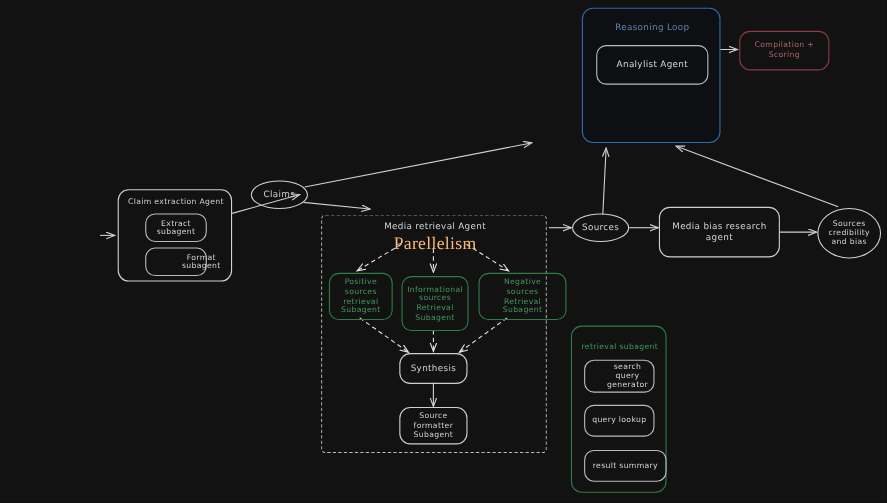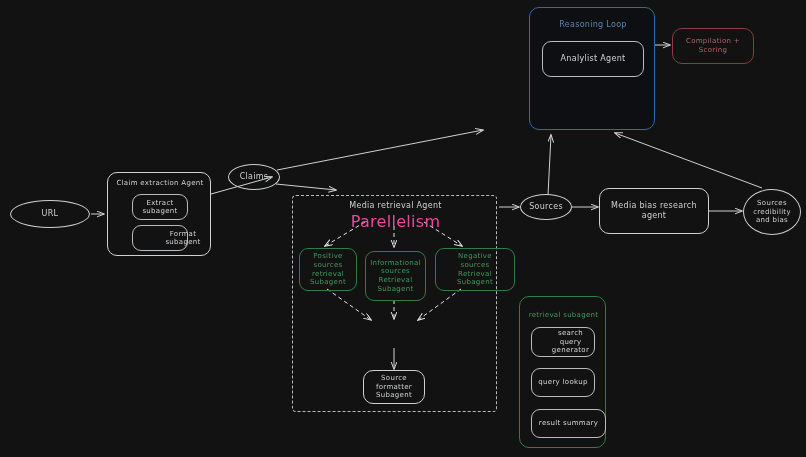--- a/index.html
+++ b/index.html
@@ -77,21 +77,21 @@
   
   .label {
     position: absolute;
     text-align: center;
     line-height: 1.2;
     white-space: pre-line;
   }
   .t-white  { color: #cfd1d3; }
   .t-green  { color: #3f9a5c; }
   .t-blue   { color: #5b84b1; }
-  .t-orange { color: #ec4899; }
+  .t-orange { color: #fdba74; font-family: Liberation Serif, serif; }
 
   .green-node {
     border: 1px solid #2f7d46;
     border-radius: 9px;
     color: #3f9a5c;
   }
   .fs7  { font-size: 7px; }
   .fs8  { font-size: 8px; }
   .fs16 { font-size: 16px; }
 </style>
@@ -145,23 +145,20 @@
       <path d="M327,289 L371,320" marker-end="url(#ahd)"></path>
       <path d="M394,300 L394,319" marker-end="url(#ahd)"></path>
       <path d="M461,289 L418,320" marker-end="url(#ahd)"></path>
     </g>
 
     <g stroke="#cfd1d3" stroke-width="1" fill="none">
       <path d="M394,348 L394,369" marker-end="url(#ah)"></path>
     </g>
   </svg>
 
-  <div class="node ell fs8" style="left:10px; top:200px; width:80px; height:28px;">
-    <span>URL</span>
-  </div>
 
   <div class="node rbox" style="left:107px; top:172px; width:104px; height:84px; display:block;">
     <div class="label fs7 t-white" style="left:0; top:6px; width:104px;">Claim extraction Agent</div>
     <div class="node rbox-inner fs7" style="left:24px; top:21px; width:56px; height:26px;">
       <span class="label" style="position:static;">Extract
 subagent</span>
     </div>
     <div class="node rbox-inner fs7" style="left:24px; top:52px; width:56px; height:26px;">
       <span class="label" style="position:static;margin-left:46px;">Format
 subagent</span>
@@ -188,20 +185,23 @@
 Retrieval
 Subagent</span>
     </div>
     <div class="node green-node fs7" style="left:142px; top:52px; width:80px; height:43px;">
       <span style="white-space:pre-line;">Negative
 sources
 Retrieval
 Subagent</span>
     </div>
 
+    <div class="node rbox fs8" style="left:70px; top:125px; width:62px; height:28px;">
+      <span>Synthesis</span>
+    </div>
     <div class="node rbox fs7" style="left:70px; top:174px; width:62px; height:34px;">
       <span style="white-space:pre-line;">Source
 formatter
 Subagent</span>
     </div>
   </div>
 
   <div class="node ell fs8" style="left:520px; top:194px; width:52px; height:26px;">
     <span>Sources</span>
   </div>

